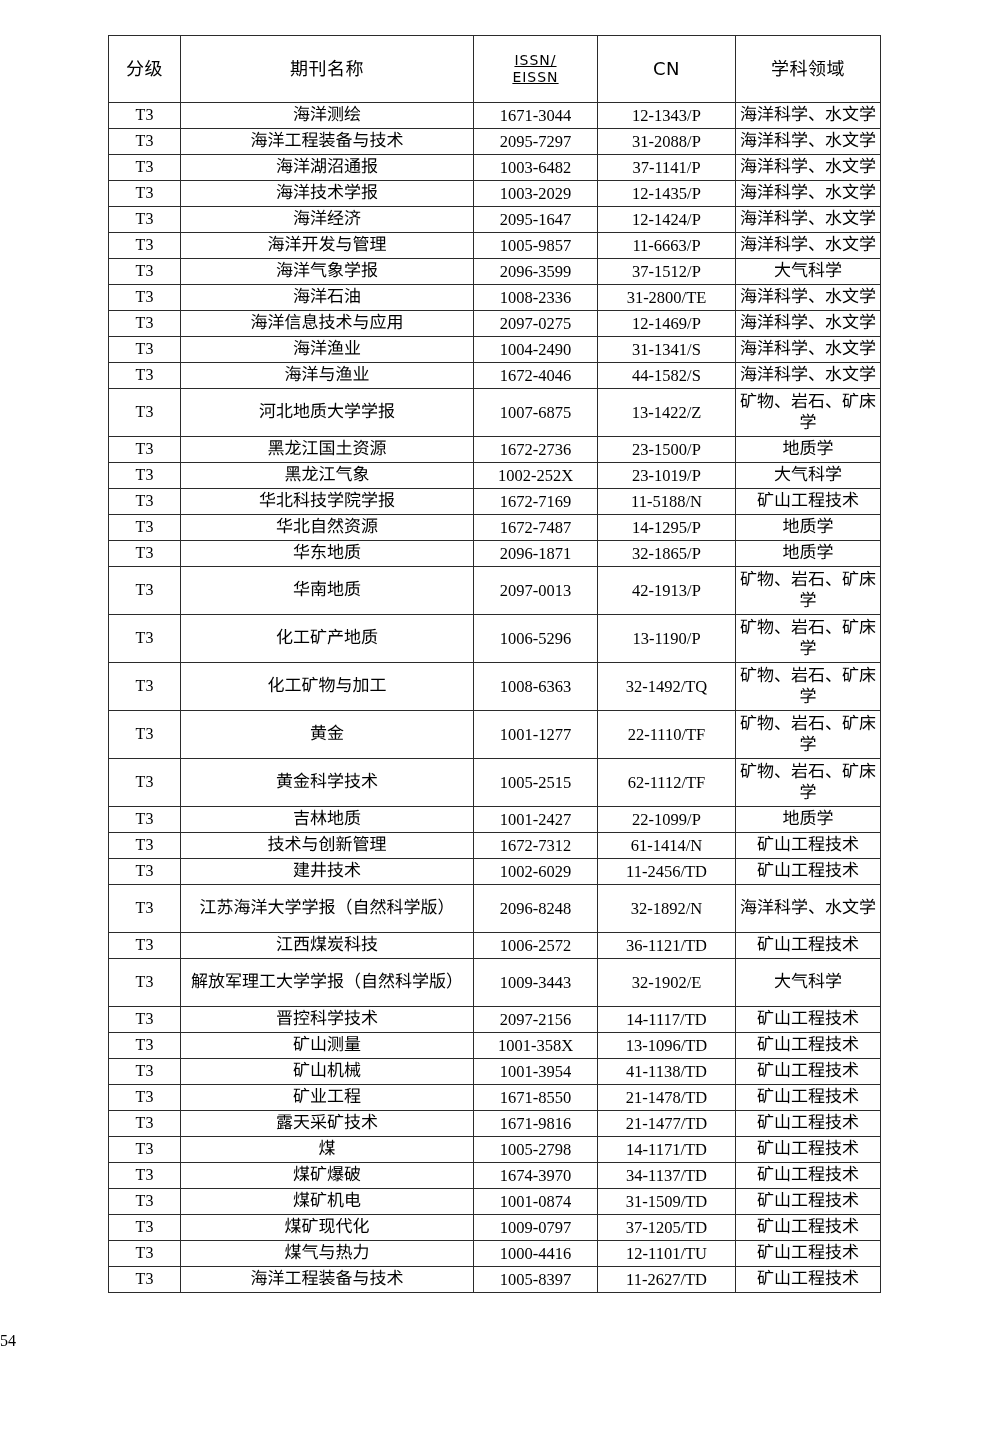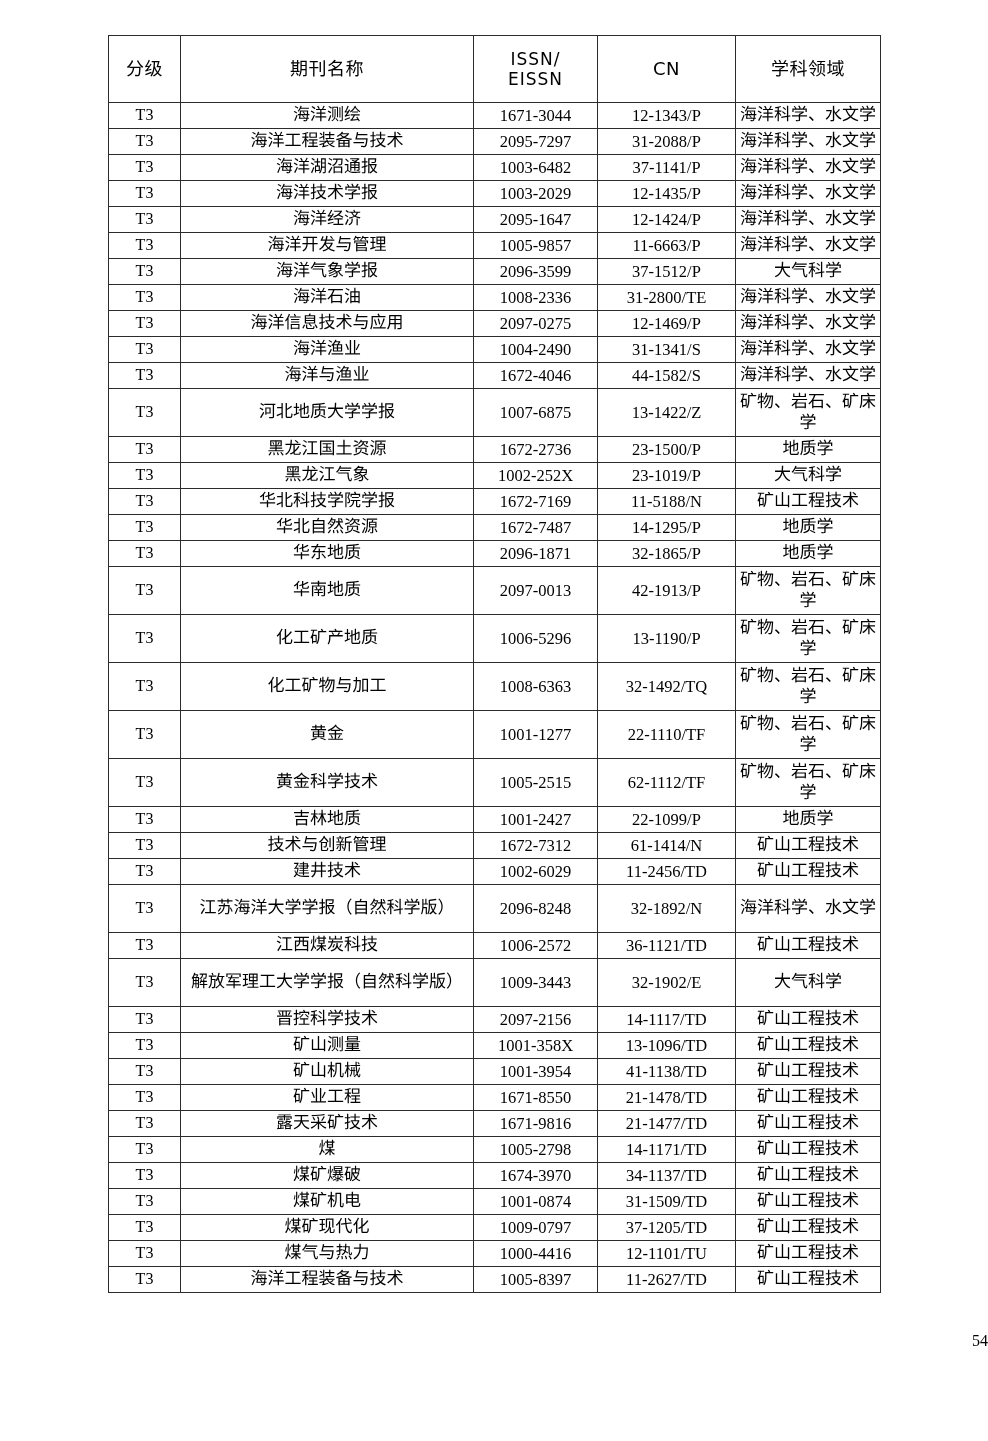--- a/index.html
+++ b/index.html
@@ -53,22 +53,23 @@
 
   thead th {
     height: 66px;
     font-family: "DejaVu Sans", "Liberation Sans", sans-serif;
     font-weight: bold;
     font-size: 18px;
     letter-spacing: 0.5px;
     margin-left: 8px;
   }
   thead th.issn-head {
-    font-size: 17px;
+    font-size: 14px;
     letter-spacing: 1px;
+    text-decoration: underline;
   }
   thead th .issn-line { display: block; }
 
   tbody td {
     font-size: 17px;
     height: 25px;
   }
   tbody td.grade-cell { font-size: 16px; }
   tbody td.issn-cell,
   tbody td.cn-cell { font-size: 16.5px; }
@@ -78,21 +79,21 @@
   tbody td.name-cell.wrap {
     white-space: normal;
     line-height: 1.22;
   }
 
   .page-number {
     position: absolute;
     left: 0;
     top: 1332px;
     width: 988px;
-    text-align: right;
+    text-align: left;
     font-size: 16px;
     font-family: "Liberation Serif", "DejaVu Serif", serif;
   }
 </style>
 </head>
 <body>
 
 <div class="page">
 
   <table class="journal-table">

